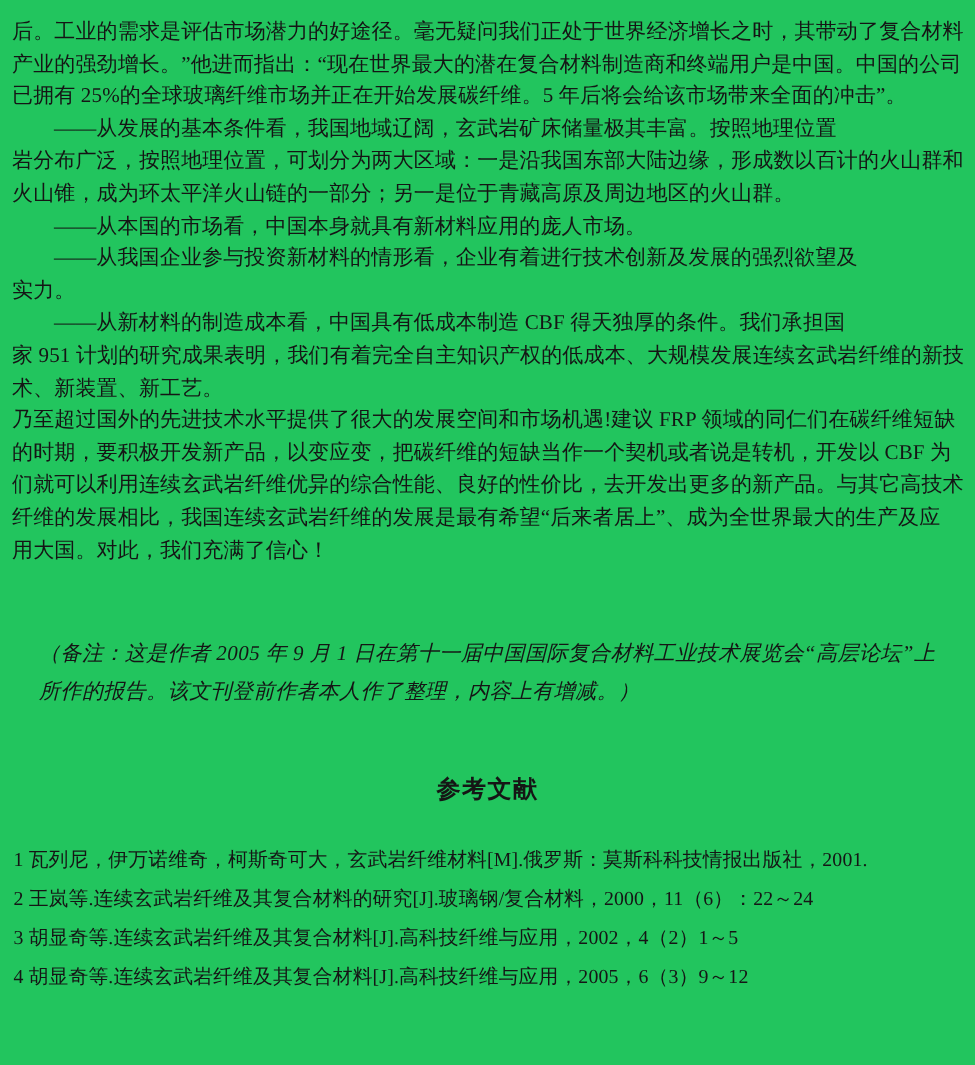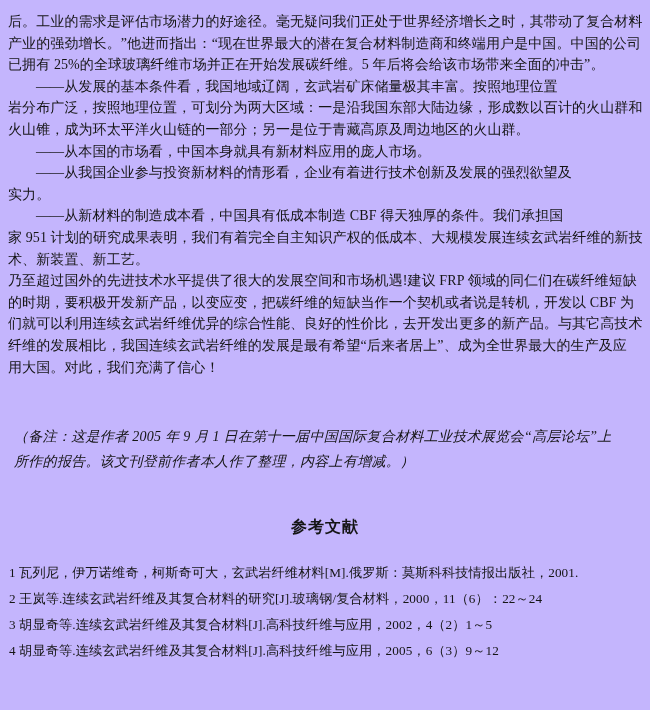--- a/index.html
+++ b/index.html
@@ -4,42 +4,42 @@
 <style>
   html, body {
     margin: 0;
     padding: 0;
     background: #ffffff;
   }
   .page {
     position: relative;
     width: 650px;
     height: 710px;
-    background: #c4b5fd;
+    background: #22c55e;
     overflow: hidden;
     font-family: "Liberation Serif", "DejaVu Serif", serif;
     color: #151515;
     -webkit-font-smoothing: antialiased;
   }
   .body-text {
     padding: 11px 6px 0 8px;
   }
   .ln {
     font-size: 14px;
     line-height: 21.6px;
     height: 21.6px;
     white-space: nowrap;
     letter-spacing: 0.1px;
   }
   .ln.ind {
     padding-left: 28px;
   }
   .note {
     margin-top: 46px;
-    padding-left: 14px;
+    padding-left: 26px;
     padding-right: 24px;
     font-style: italic;
   }
   .note .note-ln {
     font-size: 14px;
     line-height: 25px;
     height: 25px;
     white-space: nowrap;
     letter-spacing: 0.3px;
   }

